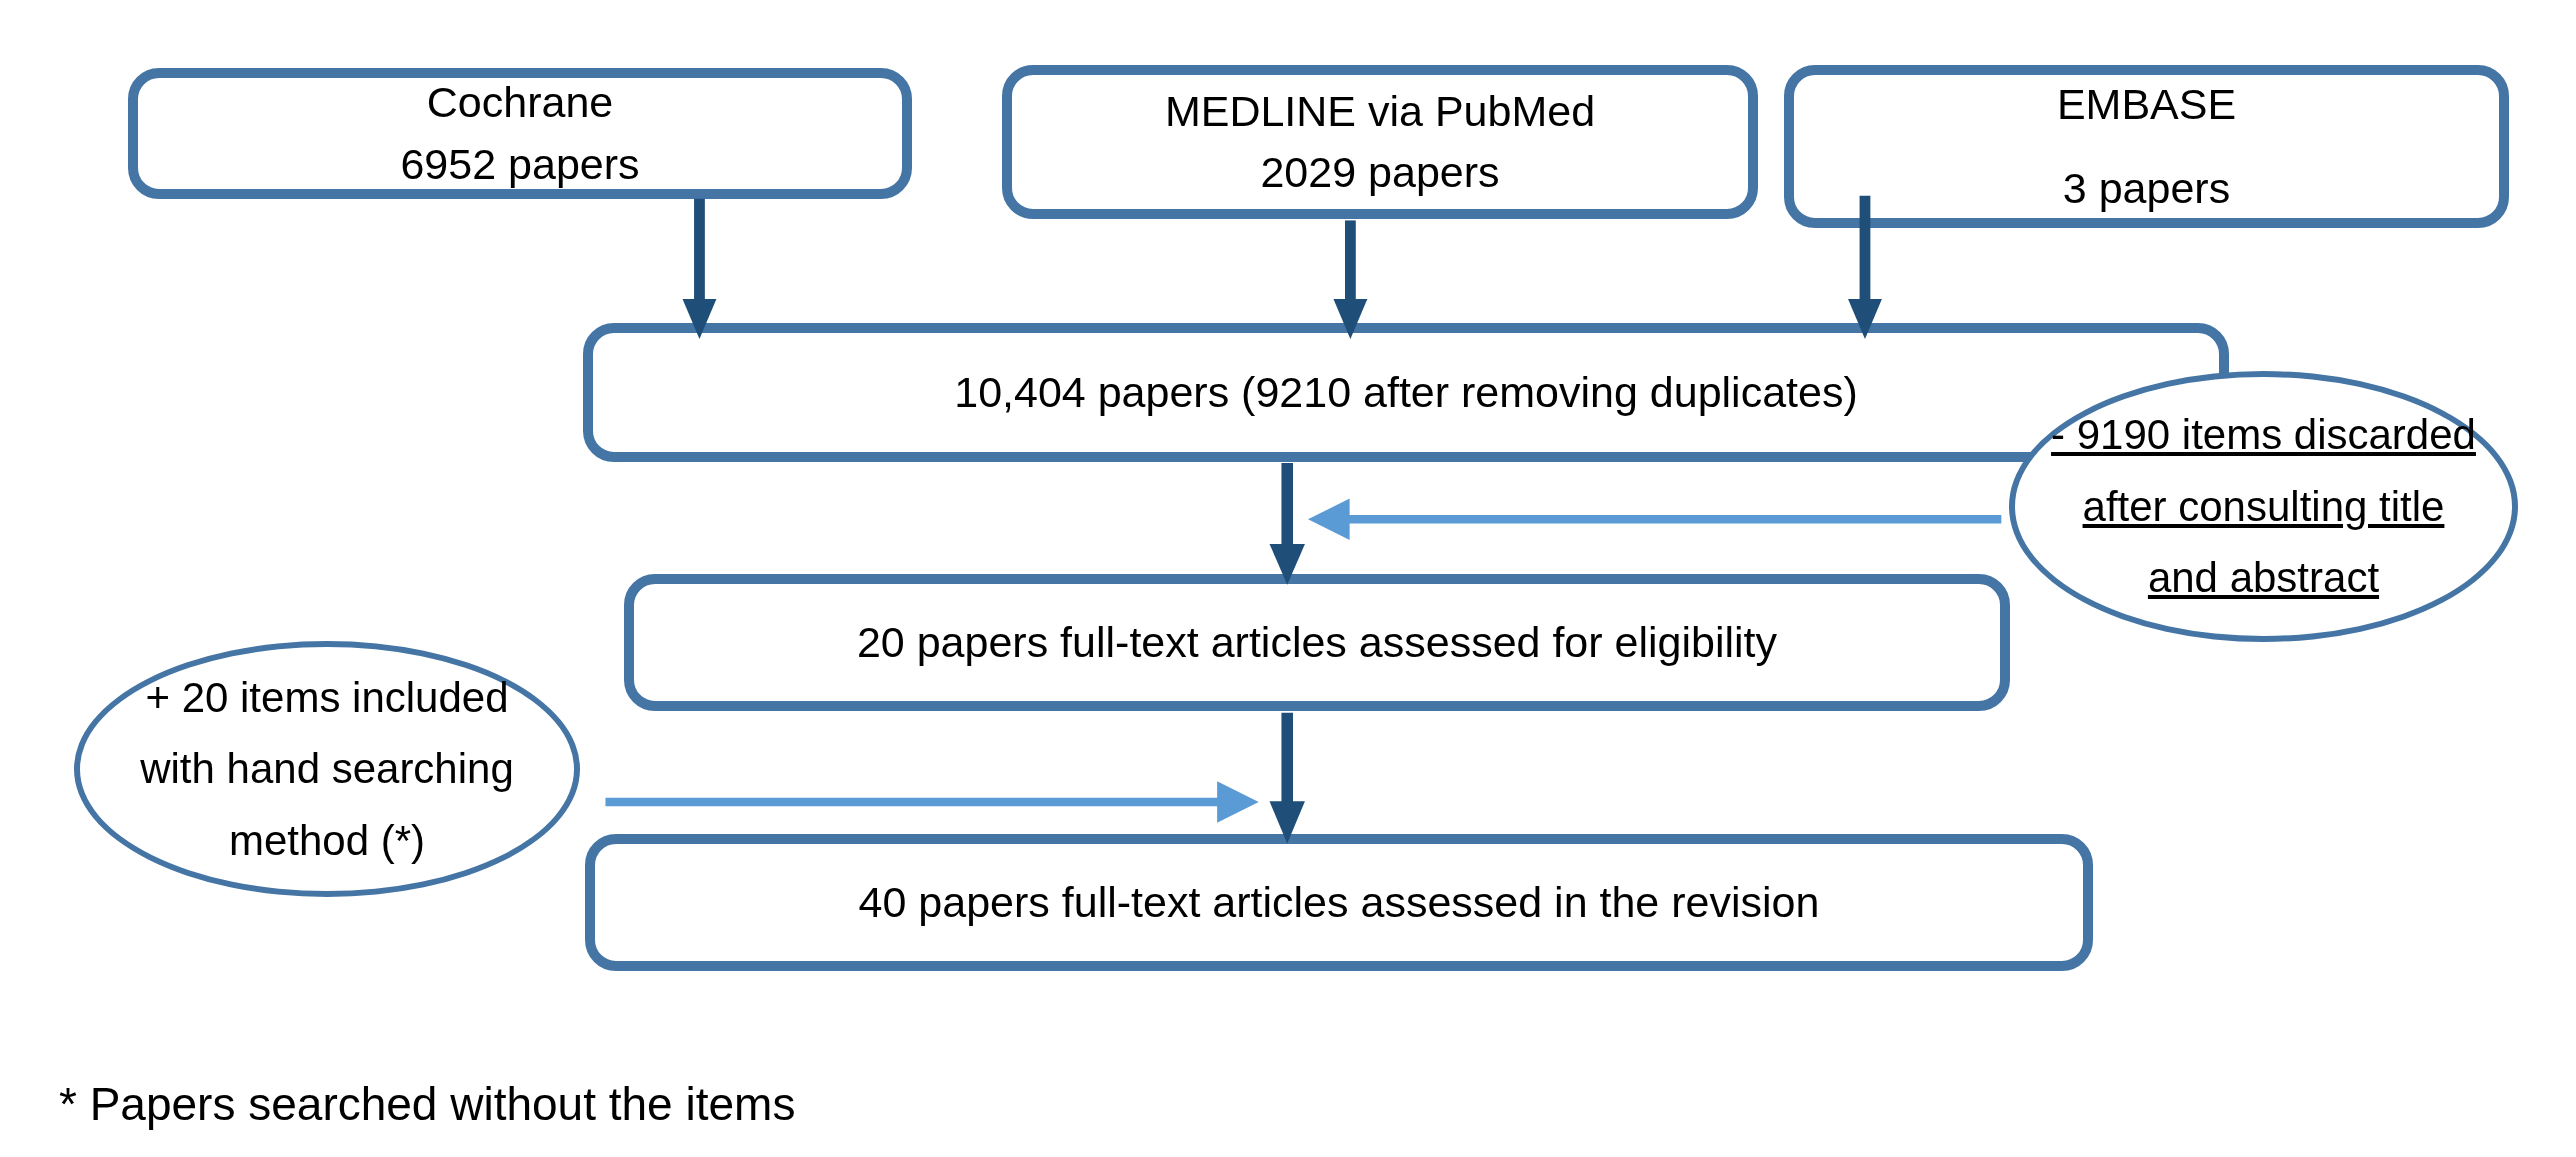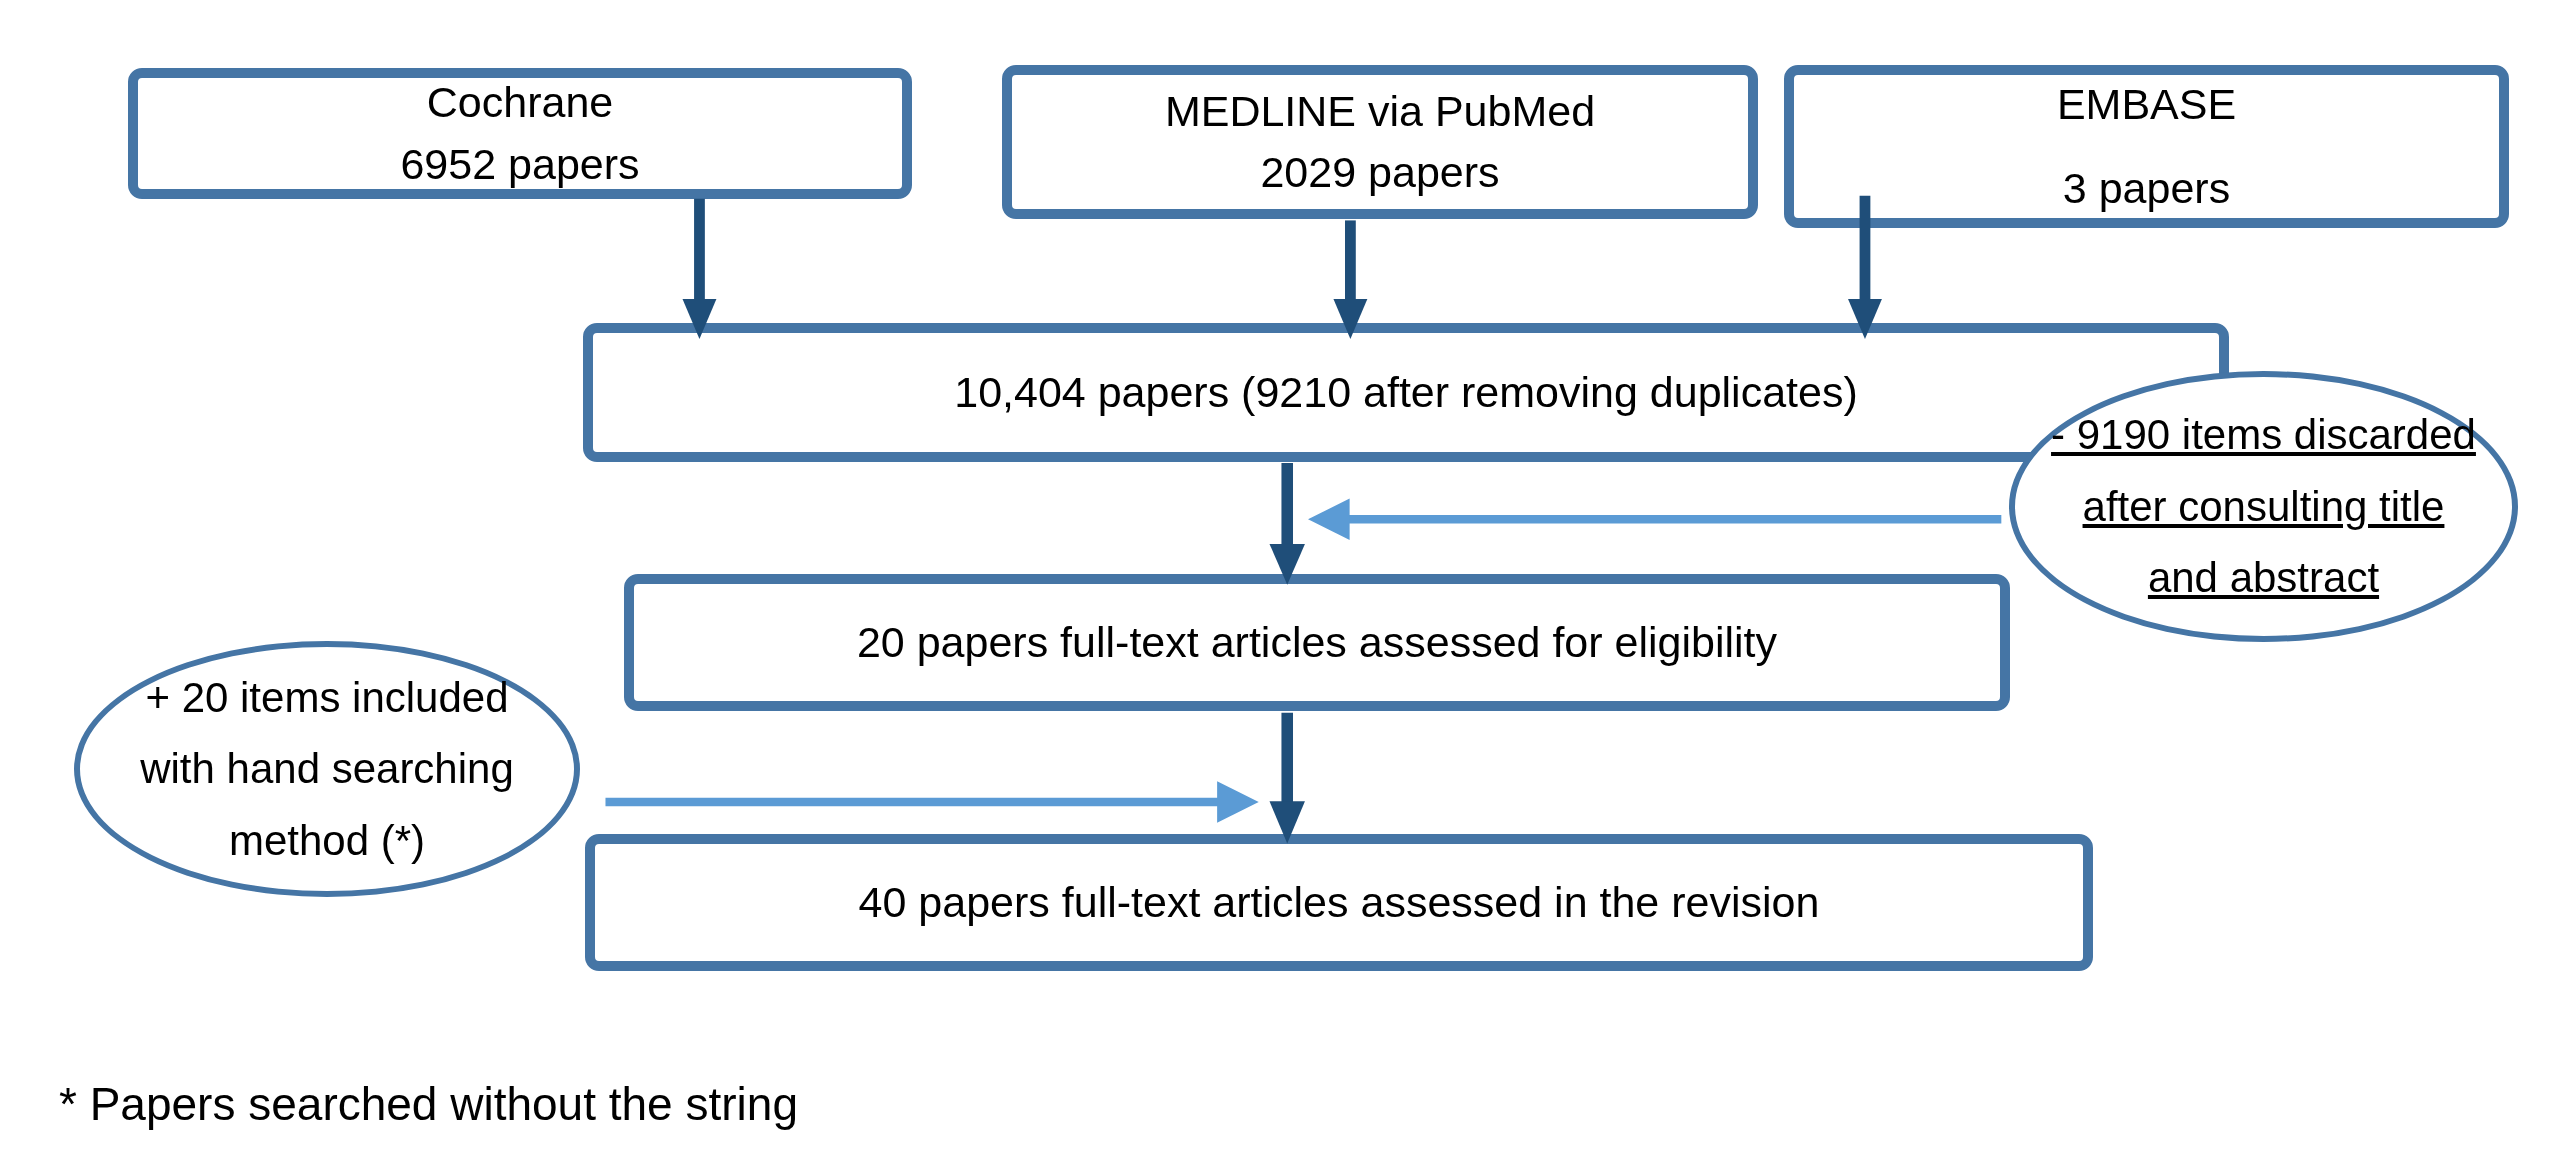--- a/index.html
+++ b/index.html
@@ -18,21 +18,21 @@
     height: 1158px;
     background: var(--bg);
     font-family: "Liberation Sans", sans-serif;
     color: var(--text);
     overflow: hidden;
   }
   .box {
     position: absolute;
     background: var(--bg);
     border: 10px solid var(--box-border);
-    border-radius: 14px;
+    border-radius: 31px;
     display: flex;
     flex-direction: column;
     align-items: center;
     justify-content: center;
     text-align: center;
     font-size: 43px;
     line-height: 1.42;
     z-index: 1;
   }
   .ellipse {
@@ -106,21 +106,21 @@
     <span>- 9190 items discarded
 after consulting title
 and abstract</span>
   </div>
   <div class="ellipse" id="ellipse-handsearch">
     <span>+ 20 items included
 with hand searching
 method (*)</span>
   </div>
 
-  <div class="footnote">* Papers searched without the string</div>
+  <div class="footnote">* Papers searched without the items</div>
 
   <svg class="arrow-layer" viewBox="0 0 3344 1503" xmlns="http://www.w3.org/2000/svg">
 
     <g fill="#1F4E79" stroke="#1F4E79">
       <line x1="908" y1="258" x2="908" y2="392" stroke-width="14"></line>
       <polygon points="886,388 930,388 908,440" stroke="none"></polygon>
     </g>
     <g fill="#1F4E79" stroke="#1F4E79">
       <line x1="1753" y1="286" x2="1753" y2="392" stroke-width="14"></line>
       <polygon points="1731,388 1775,388 1753,440" stroke="none"></polygon>

